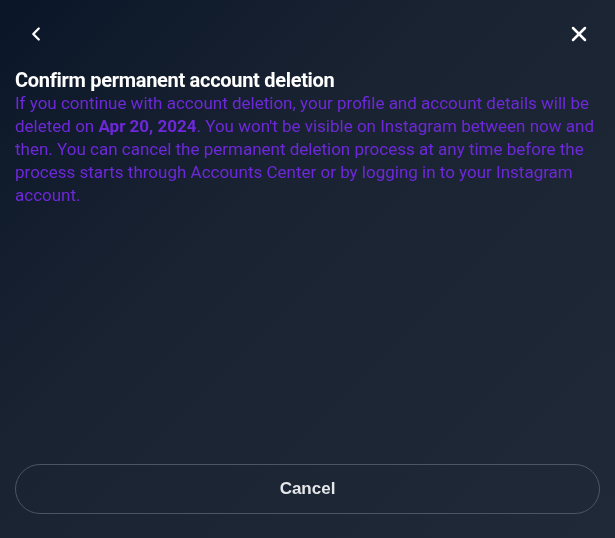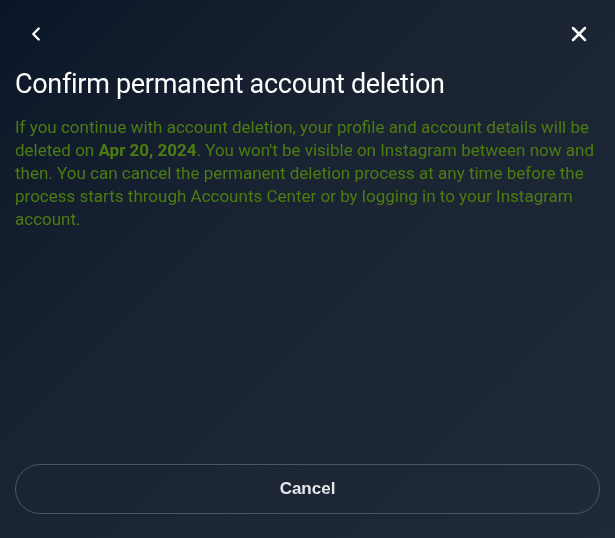--- a/index.html
+++ b/index.html
@@ -27,30 +27,29 @@
       display: flex;
       align-items: center;
       justify-content: center;
       width: 28px;
       height: 28px;
     }
     .content {
       padding: 10px 15px 0 15px;
     }
     .title {
-      font-size: 27px;
-      font-weight: 400;
+      font-size: 20px;
+      font-weight: 700;
       color: #ffffff;
-      margin-bottom: 16px;
       letter-spacing: -0.3px;
     }
     .description {
       font-size: 17px;
       line-height: 1.35;
-      color: #4d7c0f;
+      color: #6d28d9;
       font-weight: 400;
     }
     .description .bold-date {
       font-weight: 700;
     }
     .actions {
       position: absolute;
       bottom: 24px;
       left: 15px;
       right: 15px;

